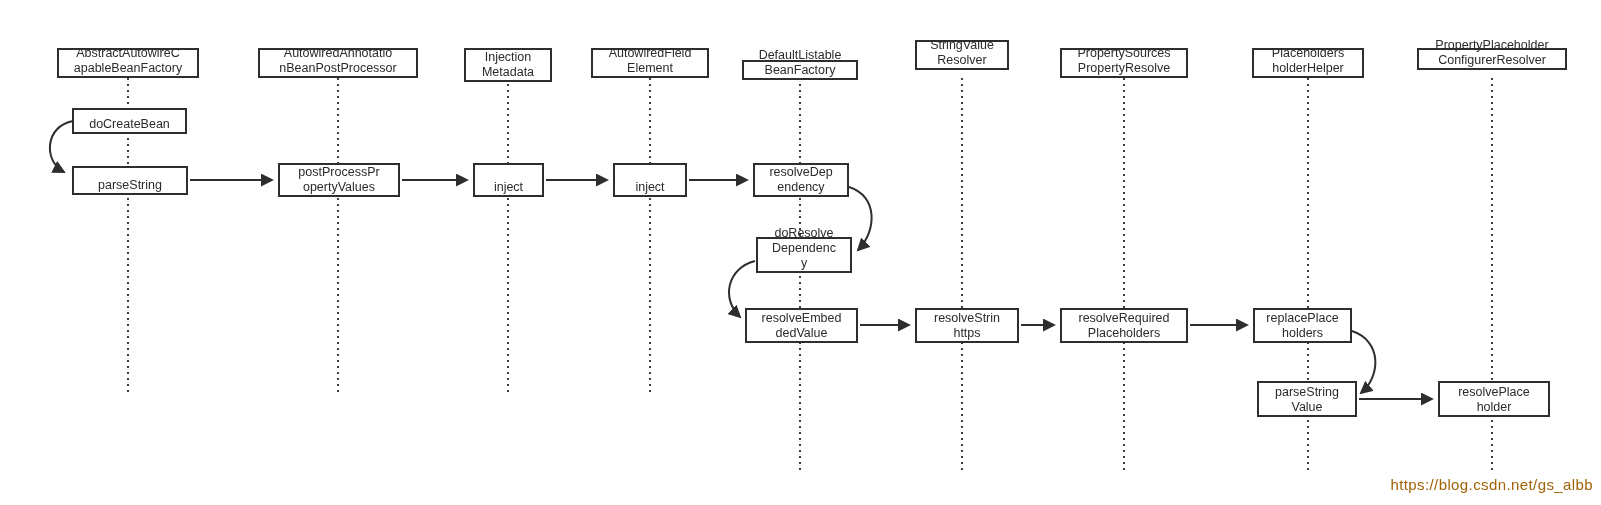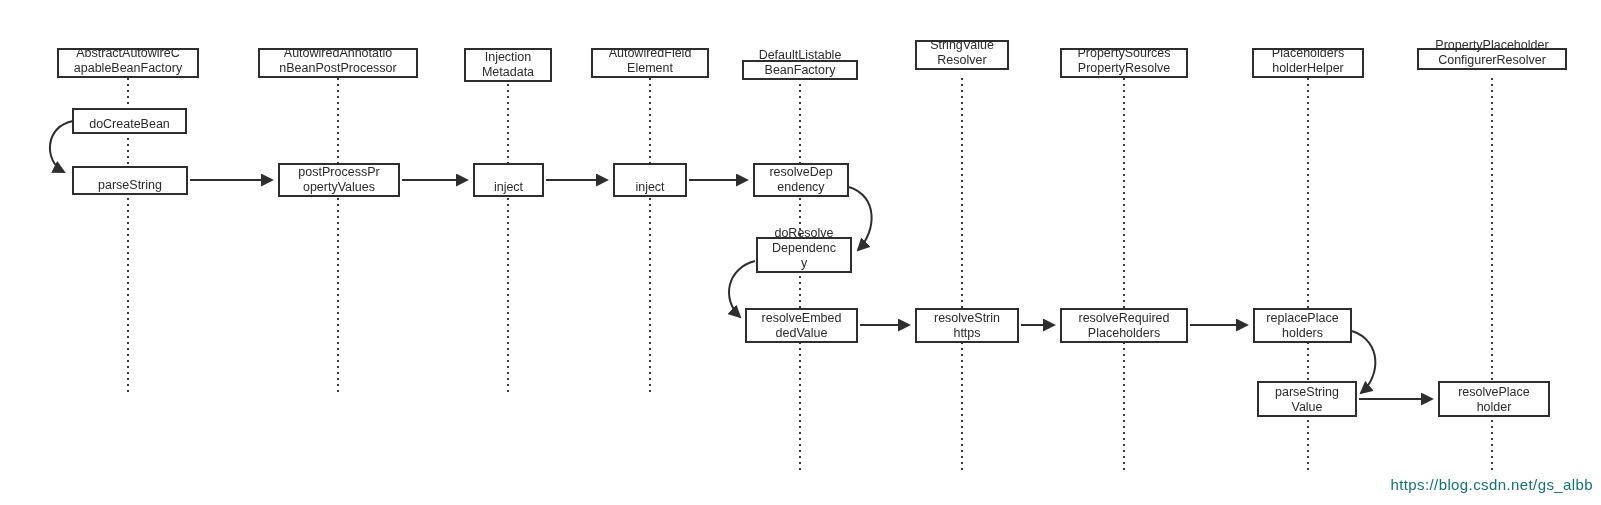--- a/index.html
+++ b/index.html
@@ -15,21 +15,21 @@
     display:flex;flex-direction:column;justify-content:flex-end;align-items:center;
     text-align:center;color:#2b2b2b;font-size:12.5px;line-height:15px;
     overflow:visible;
   }
   .box .txt{width:100%;}
   .box .ln{display:block;white-space:nowrap;}
   .box.of-top{justify-content:flex-end;}
   .box.of-top .txt{margin-top:-13px;}
   .watermark{
     position:absolute;top:476px;right:8px;z-index:3;
-    font-size:15px;letter-spacing:.4px;color:#0f766e;
+    font-size:15px;letter-spacing:.4px;color:#a16207;
   }
 </style>
 </head>
 <body>
 
 <svg id="wire" width="1601" height="505" viewBox="0 0 1601 505">
   <defs>
     <marker id="ah" viewBox="0 0 10 10" refX="8.5" refY="5" markerWidth="6.5" markerHeight="6.5" orient="auto-start-reverse">
       <path d="M0,0 L10,5 L0,10 z" fill="#2e2e2e"></path>
     </marker>

